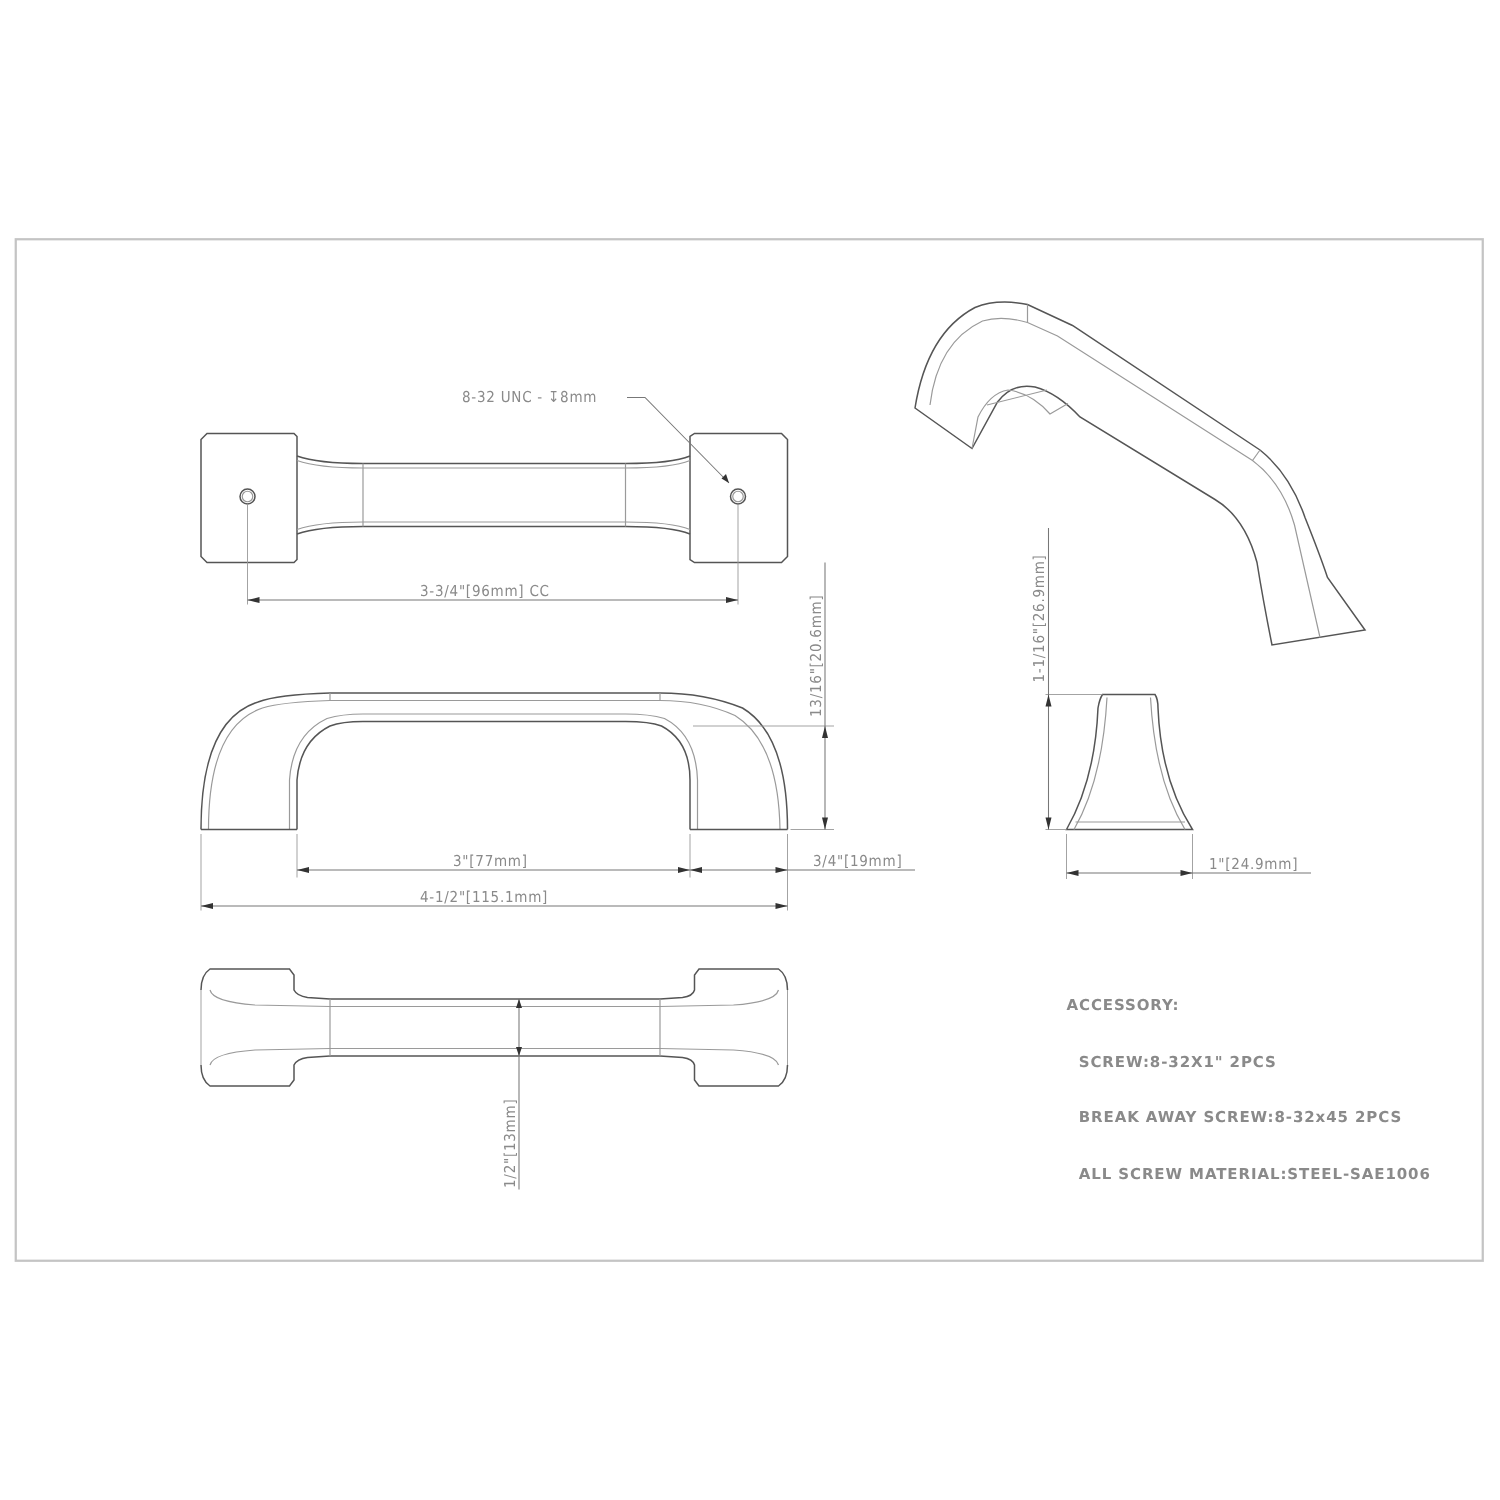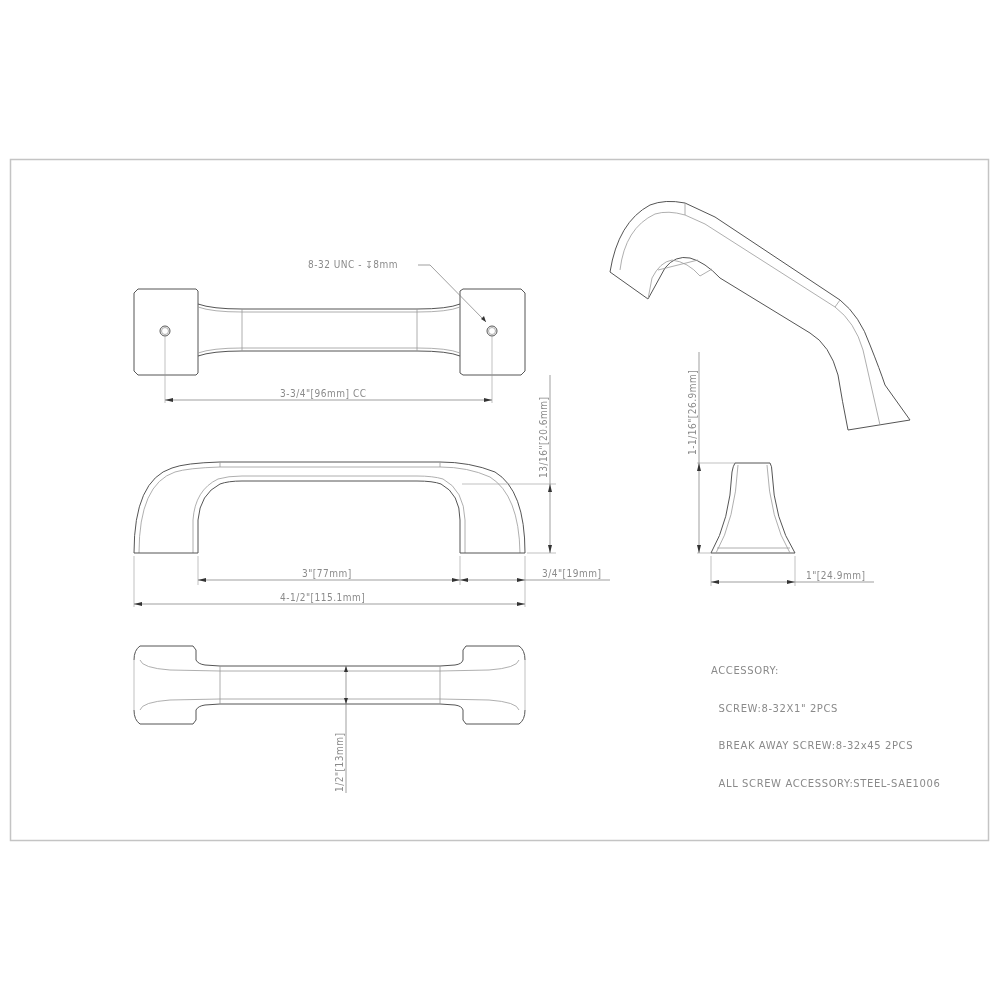--- a/index.html
+++ b/index.html
@@ -8,21 +8,21 @@
   #sheet { position: absolute; left: 0; top: 0; width: 1000px; height: 1000px; }
   svg text { font-family: "DejaVu Sans Condensed", "DejaVu Sans", sans-serif; font-size: 10px; fill: #8a8a8a; letter-spacing: 0.5px; }
   .ol { fill: none; stroke: #555; stroke-width: 1; }
   .ol2 { fill: none; stroke: #9a9a9a; stroke-width: 0.8; }
   .dim { fill: none; stroke: #777; stroke-width: 0.7; }
   .ext { fill: none; stroke: #999; stroke-width: 0.6; }
   .arrow { fill: #333; stroke: none; }
   .frame { fill: none; stroke: #c4c4c4; stroke-width: 1.5; }
   .accessory { position: absolute; left: 711px; top: 640px; color: #8a8a8a;
                font-family: "DejaVu Sans", sans-serif; font-size: 10px; line-height: 12.5px; letter-spacing: 0.6px; white-space: pre; }
-  .accessory div { margin: 0; }
+  .accessory div { margin: 0; font-weight: bold; }
 </style>
 </head>
 <body>
 
 <svg id="sheet" viewBox="0 0 1000 1000" xmlns="http://www.w3.org/2000/svg">
 
   <rect class="frame" x="10.5" y="159.5" width="978" height="681"></rect>
 
   <g>
 
@@ -142,14 +142,14 @@
     <polygon class="arrow" points="711,582 719,580 719,584"></polygon>
     <polygon class="arrow" points="795,582 787,580 787,584"></polygon>
     <text x="806" y="579">1"[24.9mm]</text>
   </g>
 </svg>
 
 <div class="accessory">
   <div>ACCESSORY:</div>
   <div>  SCREW:8-32X1" 2PCS</div>
   <div>  BREAK AWAY SCREW:8-32x45 2PCS</div>
-  <div>  ALL SCREW ACCESSORY:STEEL-SAE1006</div>
+  <div>  ALL SCREW MATERIAL:STEEL-SAE1006</div>
 </div>
 
 </body></html>

